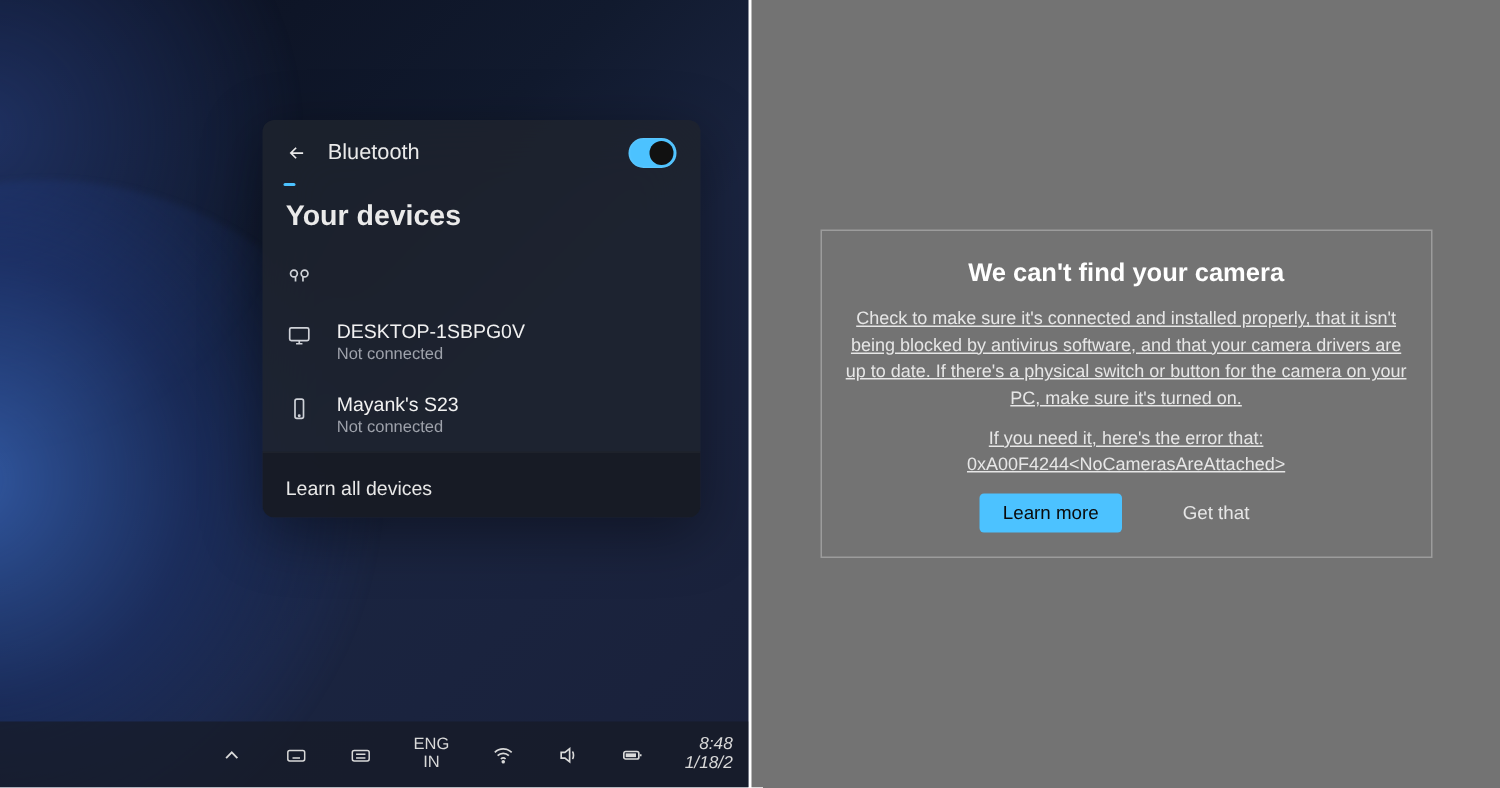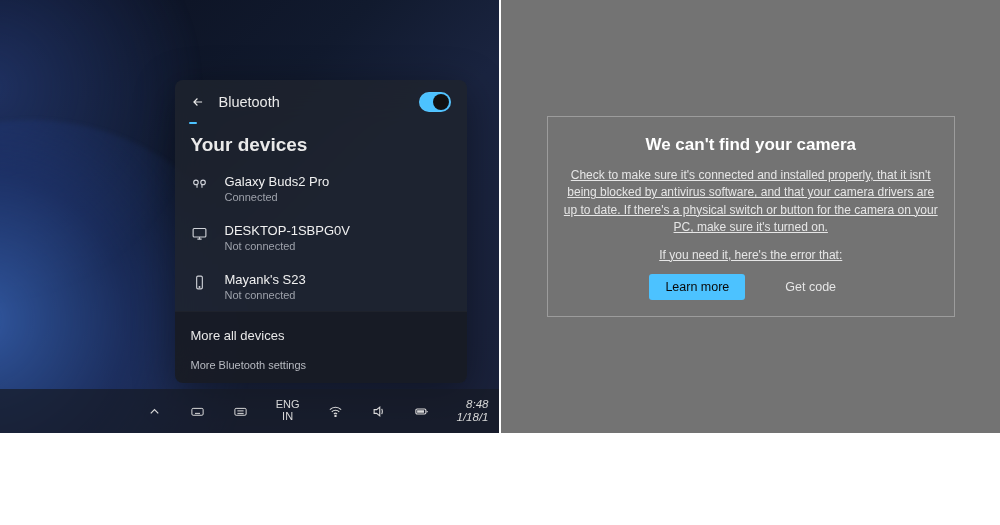--- a/index.html
+++ b/index.html
@@ -1,18 +1,18 @@
 <!DOCTYPE html>
 <html><head>
 <meta charset="utf-8">
 <style>
   * { margin:0; padding:0; box-sizing:border-box; font-family:"Segoe UI",Tahoma,Geneva,Verdana,sans-serif; }
   body { width:1000px; height:525px; overflow:hidden; background:#fff; }
   .container { display:flex; width:1000px; height:525px; }
-  .half { position:relative; width:500px; height:433px; }
+  .half { position:relative; width:500px; height:525px; }
   .divider { width:3px; background:#fff; }
 
   
   .left { background:linear-gradient(135deg,#0b1020 0%,#111a2e 40%,#1a2440 60%,#1a213a 100%); overflow:hidden; }
   .wallpaper-bloom { position:absolute; left:-220px; top:120px; width:500px; height:500px; border-radius:50%;
     background:radial-gradient(circle at 40% 40%,rgba(58,104,190,0.8) 0%,rgba(34,60,130,0.5) 35%,rgba(15,25,55,0) 65%);
     filter:blur(2px); }
   .wallpaper-bloom2 { position:absolute; left:-180px; top:-80px; width:420px; height:420px; border-radius:50%;
     background:radial-gradient(circle at 40% 40%,rgba(50,80,160,0.5) 0%,rgba(15,25,55,0) 60%); filter:blur(3px); }
 
@@ -80,24 +80,20 @@
 
       <div class="device">
         <span class="dicon">
           <svg viewBox="0 0 24 24" width="17" height="17" fill="none" stroke="currentColor" stroke-width="1.6">
               <circle cx="7" cy="9" r="3.2"></circle>
               <path d="M8.5 11.5v5"></path>
               <circle cx="17" cy="9" r="3.2"></circle>
               <path d="M15.5 11.5v5"></path>
             </svg>
         </span>
-        <div class="dtext">
-          <div class="dname">Galaxy Buds2 Pro</div>
-          <div class="dstatus">Connected</div>
-        </div>
       </div>
 
       <div class="device">
         <span class="dicon">
           <svg viewBox="0 0 24 24" width="17" height="17" fill="none" stroke="currentColor" stroke-width="1.6">
               <rect x="3" y="5" width="18" height="12" rx="1.5"></rect>
               <path d="M9 20h6M12 17v3"></path>
             </svg>
         </span>
         <div class="dtext">
@@ -113,22 +109,21 @@
               <circle cx="12" cy="18.5" r="0.6" fill="currentColor"></circle>
             </svg>
         </span>
         <div class="dtext">
           <div class="dname">Mayank's S23</div>
           <div class="dstatus">Not connected</div>
         </div>
       </div>
 
       <div class="panel-footer">
-        <div class="footer-row">More all devices</div>
-        <div class="footer-row small">More Bluetooth settings</div>
+        <div class="footer-row">Learn all devices</div>
       </div>
     </div>
 
     <div class="taskbar">
       <div class="tray">
         <span>
           <svg viewBox="0 0 24 24" fill="none" stroke="currentColor" stroke-width="2">
               <path d="M6 15l6-6 6 6"></path>
             </svg>
         </span>
@@ -162,36 +157,37 @@
         </span>
         <span>
           <svg viewBox="0 0 24 24" fill="none" stroke="currentColor" stroke-width="1.8">
               <rect x="3" y="8" width="16" height="8" rx="2"></rect>
               <rect x="5" y="10" width="11" height="4" fill="currentColor" stroke="none"></rect>
               <path d="M21 11v2"></path>
             </svg>
         </span>
         <div class="clock">
           <div>8:48</div>
-          <div>1/18/1</div>
+          <div>1/18/2</div>
         </div>
       </div>
     </div>
   </div>
 
   <div class="divider"></div>
 
   <div class="half right">
     <div class="err-box">
       <div class="err-title">We can't find your camera</div>
       <div class="err-body">
         <p>Check to make sure it's connected and installed properly, that it isn't being blocked by antivirus software, and that your camera drivers are up to date. If there's a physical switch or button for the camera on your PC, make sure it's turned on.</p>
         <p>
           <span>If you need it, here's the error that:</span><br>
+          <span>0xA00F4244&lt;NoCamerasAreAttached&gt;</span>
         </p>
       </div>
       <div class="err-actions">
         <button class="btn primary">Learn more</button>
-        <button class="btn">Get code</button>
+        <button class="btn">Get that</button>
       </div>
     </div>
   </div>
 </div>
 
 </body></html>

